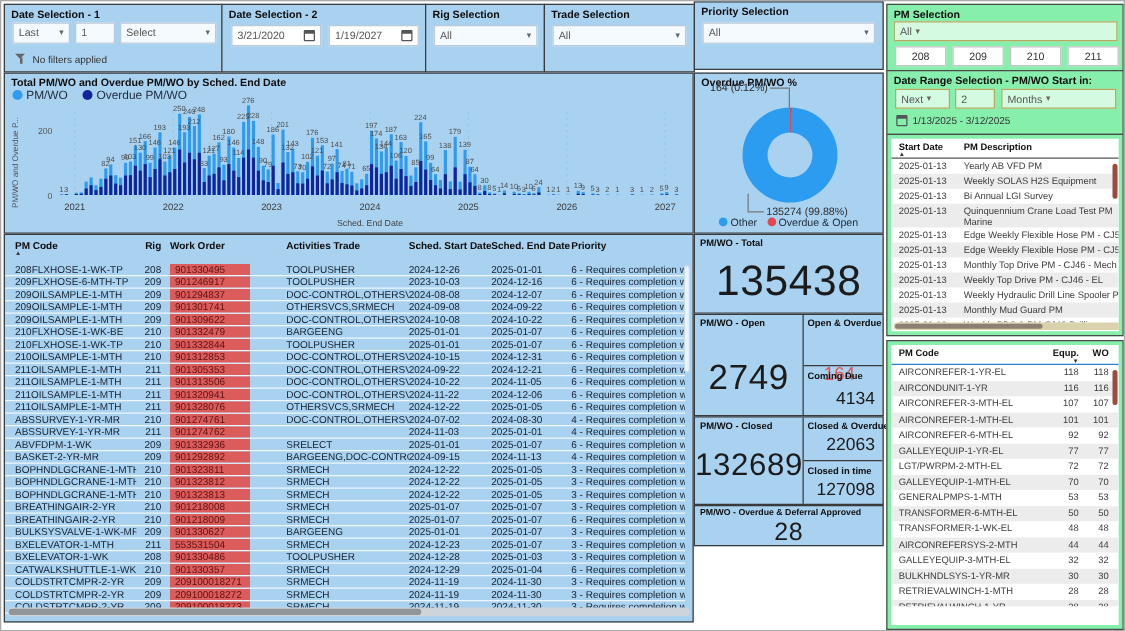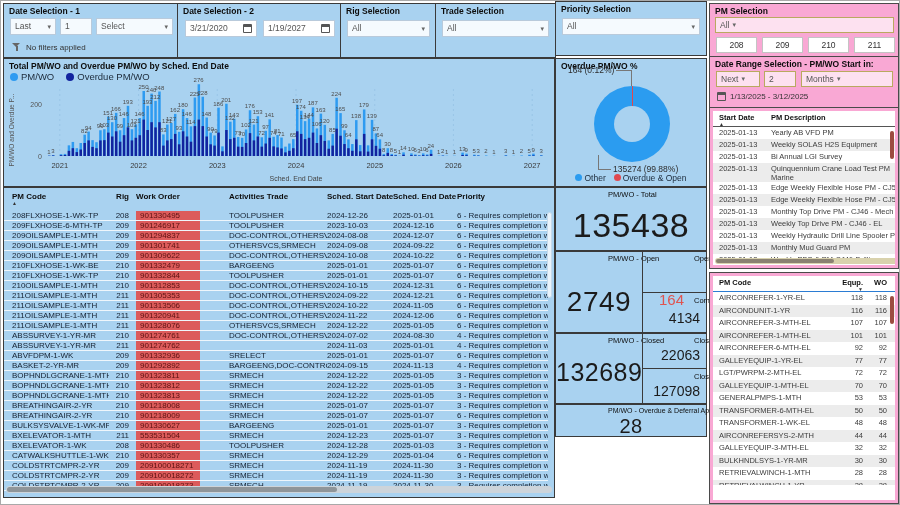--- a/index.html
+++ b/index.html
@@ -41,21 +41,21 @@
   .l1h { left:60px; top:11px; width:15px; height:1px; } .l1v { left:75px; top:11px; width:1px; height:16px; }
   .l2v { left:42px; top:96px; width:1px; height:14px; } .l2h { left:42px; top:110px; width:13px; height:1px; }
   .donut-legend { position:absolute; left:0; right:0; bottom:3px; display:flex; justify-content:center; gap:8px; font-size:8.5px; color:#1c2a3a;}
   .donut-legend .dot{ width:7px;height:7px;border-radius:50%;display:inline-block;margin-right:2px;}
 
   
   .kpi-total { left:554px; top:186px; width:152px; height:64px; }
   .kpi-open  { left:554px; top:250px; width:152px; height:82px; }
   .kpi-closed{ left:554px; top:332px; width:152px; height:71px; }
   .kpi-def   { left:554px; top:403px; width:152px; height:33px; }
-  .klabel { position:absolute; top:2px; left:4px; font-size:7.5px; font-weight:normal; color:#0d0d0d; white-space:nowrap;margin-left:48px; }
+  .klabel { position:absolute; top:2px; left:4px; font-size:7.5px; font-weight:bold; color:#0d0d0d; white-space:nowrap; }
   .big { position:absolute; width:100%; text-align:center; color:#1b1b1b; letter-spacing:0.5px; }
   .split-l { position:absolute; left:0; top:0; width:86px; height:100%; }
   .split-r { position:absolute; left:86px; top:0; right:0; height:100%; border-left:1px solid #3a3a3a; }
   .sub { position:absolute; left:0; right:0; }
   .sub .klabel{ left:3px; }
   .subnum { position:absolute; right:6px; font-size:14px; color:#1b1b1b; }
   .red-num { color:#E0534F; }
 
   
   .table-panel { left:2px; top:186px; width:552px; height:311px; overflow:hidden; }
@@ -72,21 +72,21 @@
   .c6 { flex:1 1 auto; overflow:hidden; }
   .hcell { padding-top:2px; position:relative; }
   .sort-mark { display:block; font-size:5px; line-height:5px; color:#333; }
   .red-chip { display:inline-block; background:#DC5B5B; color:#5d1212; min-width:64px; padding:0 4px; height:10px; }
   .mt-hscroll { position:absolute; left:2px; bottom:4px; width:546px; height:7px; background:#cdd4da; border-radius:4px; }
   .mt-hthumb { position:absolute; left:1px; top:1px; width:330px; height:5px; background:#8f9599; border-radius:3px; }
   .mt-vscroll { position:absolute; right:2px; top:24px; width:5px; height:86px; background:#eaf3fb; border:1px solid #c7daea; border-radius:3px; }
 
   
   .right-col { position:absolute; left:708px; top:2px; width:190px; height:501px; background:#fff; }
-  .ysec { position:absolute; left:0; width:190px; background:#f9a8d4; border:1px solid #4a4a4a; }
+  .ysec { position:absolute; left:0; width:190px; background:#86efac; border:1px solid #4a4a4a; }
   .sec-pm { top:0; height:54px; }
   .sec-range { top:53px; height:52px; }
   .sec-start { top:104px; height:162px; }
   .sec-pmcode { top:269px; height:232px; }
   .yctl { position:absolute; height:16px; background:rgba(255,255,255,0.65); border:1px solid #b9a95f; color:#555; font-size:8.5px; display:flex; align-items:center; padding:0 4px; }
   .pm-btns { position:absolute; left:6px; top:33px; display:flex; gap:5px; }
   .pm-btn { width:41px; height:16px; background:#fff; border:1px solid #c4c4c4; font-size:8.5px; color:#333; display:flex; align-items:center; justify-content:center; }
   .range-note { position:absolute; left:7px; top:35px; font-size:8px; color:#333; display:flex; align-items:center; gap:4px; }
 
   .ytable { position:absolute; left:3px; top:3px; right:3px; bottom:3px; background:#fff; overflow:hidden; }

